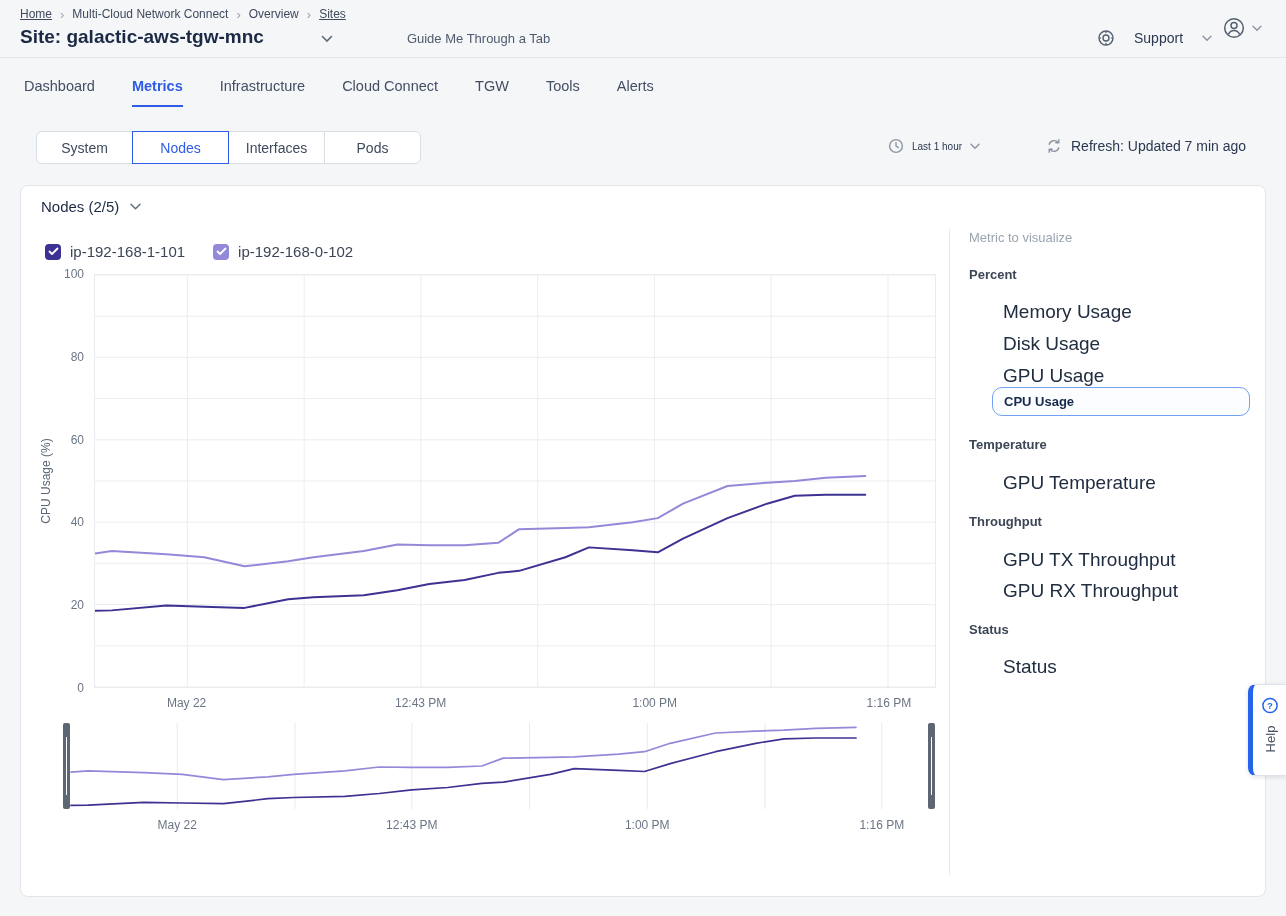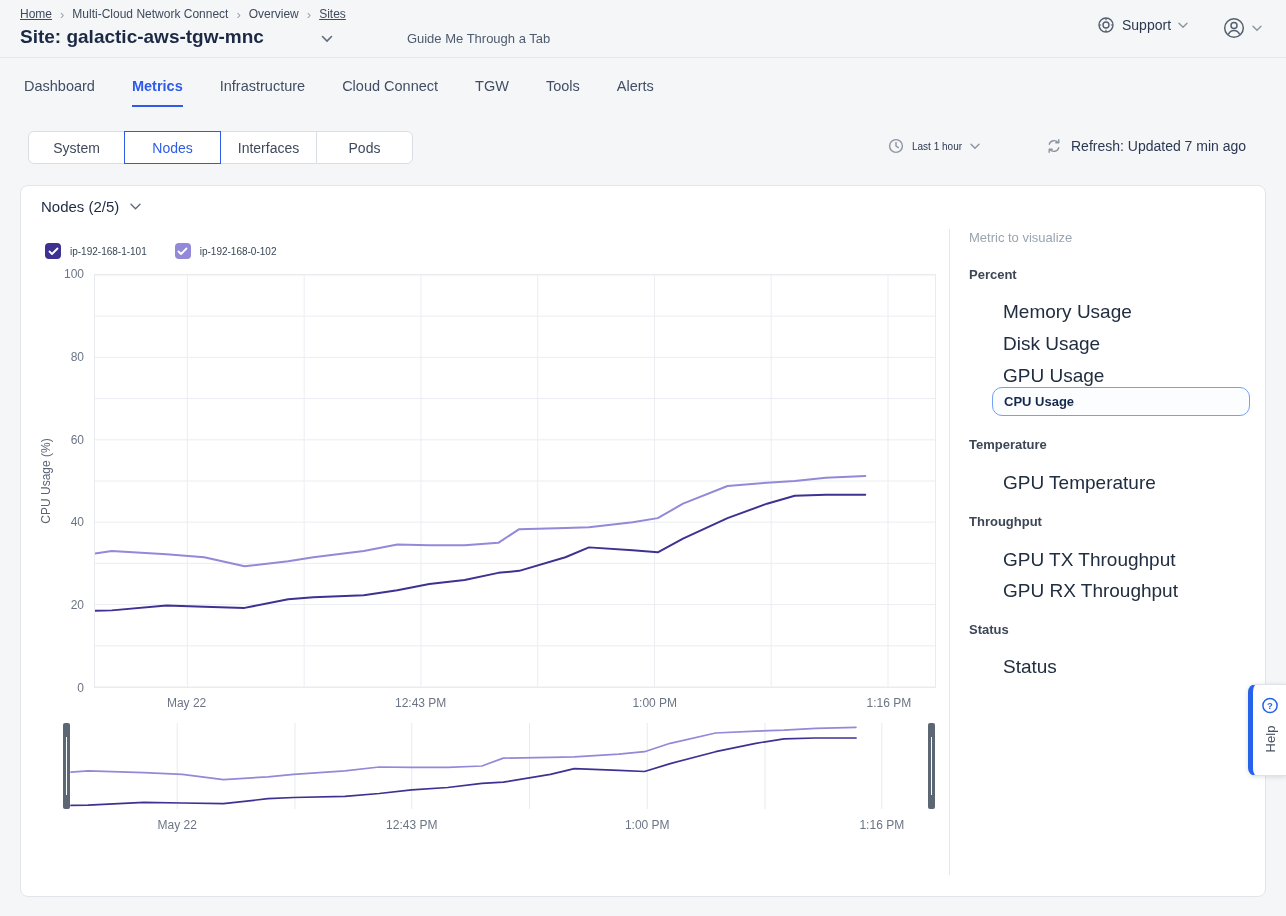--- a/index.html
+++ b/index.html
@@ -7,43 +7,43 @@
   .page { position: relative; width: 1286px; height: 916px; background: #f5f6f8; overflow: hidden; }
 
   
   .breadcrumb { position: absolute; left: 20px; top: 7px; display: flex; align-items: center; gap: 8px; font-size: 12px; color: #3e4a5c; }
   .breadcrumb .sep { color: #9aa3ae; font-size: 13px; line-height: 1; }
   .crumb-link { text-decoration: underline; cursor: pointer; }
   .title-row { position: absolute; left: 20px; top: 26px; display: flex; align-items: center; gap: 48px; }
   .site-title { font-size: 19px; font-weight: 700; color: #1b2945; }
   .title-chevron { margin-left: 9px; margin-top: 4px; cursor: pointer; }
   .guide-link { margin-left: 26px; margin-top: 3px; font-size: 13px; color: #4e5b6e; cursor: pointer; }
-  .support { position: absolute; left: 1097px; top: 16px; display: flex; align-items: center; gap: 7px; font-size: 14px; color: #2b3850; cursor: pointer; }
+  .support { position: absolute; left: 1097px; top: 29px; display: flex; align-items: center; gap: 19px; font-size: 14px; color: #2b3850; cursor: pointer; }
   .account { position: absolute; left: 1222px; top: 16px; display: flex; align-items: center; gap: 6px; cursor: pointer; }
   .header-divider { position: absolute; left: 0; top: 57px; width: 1286px; height: 1px; background: #e3e6ea; }
 
   
   .tabs { position: absolute; left: 24px; top: 78px; display: flex; gap: 37px; font-size: 14.5px; color: #414e63; }
   .tab { padding-bottom: 11px; border-bottom: 2.5px solid transparent; cursor: pointer; }
   .tab.active { color: #2e5ce6; font-weight: 700; border-bottom-color: #2e5ce6; }
 
   
   .subtabs { position: absolute; left: 20px; top: 131px; display: flex; }
   .subtab { min-width: 97px; height: 33px; background: #fff; border: 1px solid #d9dee5; margin-left: -1px; display: flex; align-items: center; justify-content: center; font-size: 14px; color: #3e4a5c; cursor: pointer; }
-  .subtab:first-child { margin-left: 8px; border-radius: 6px 0 0 6px; }
+  .subtab:first-child { margin-left: 16px; border-radius: 6px 0 0 6px; }
   .subtab:last-child { border-radius: 0 6px 6px 0; }
   .subtab.active { border: 1px solid #2e5ce6; color: #2e5ce6; z-index: 2; }
   .time-range { position: absolute; left: 888px; top: 138px; display: flex; align-items: center; gap: 8px; font-size: 10px; color: #2b3850; cursor: pointer; }
   .refresh { position: absolute; left: 1046px; top: 138px; display: flex; align-items: center; gap: 9px; font-size: 14px; color: #2b3850; cursor: pointer; }
 
   
   .card { position: absolute; left: 20px; top: 185px; width: 1246px; height: 712px; background: #fff; border: 1px solid #e2e5ea; border-radius: 8px; }
   .panel-title { position: absolute; left: 20px; top: 12px; display: flex; align-items: center; gap: 11px; font-size: 15px; font-weight: 500; color: #1d2a44; cursor: pointer; }
   .legend { position: absolute; left: 24px; top: 57px; display: flex; gap: 28px; }
-  .legend-item { display: flex; align-items: center; gap: 9px; font-size: 10px; color: #3b4656; }
+  .legend-item { display: flex; align-items: center; gap: 9px; font-size: 15px; color: #3b4656; }
   .checkbox { width: 16px; height: 16px; border-radius: 4px; display: flex; align-items: center; justify-content: center; cursor: pointer; }
 
   .ylabel { position: absolute; left: 25px; top: 295px; transform: translate(-50%, -50%) rotate(-90deg); font-size: 12px; color: #5a6575; white-space: nowrap; }
   .y-ticks { position: absolute; left: 0; top: 88px; width: 63px; height: 414px; }
   .ytick { position: absolute; right: 0; font-size: 12px; color: #6b7585; }
   .plot { position: absolute; left: 73px; top: 88px; width: 842px; height: 414px; border: 1px solid #e9ebef; }
   .plot svg, .mini svg { display: block; width: 100%; height: 100%; }
   .x-ticks { position: absolute; left: 73px; top: 510px; width: 842px; height: 16px; }
   .xtick { position: absolute; transform: translateX(-50%); font-size: 12px; color: #6b7585; white-space: nowrap; }
 

